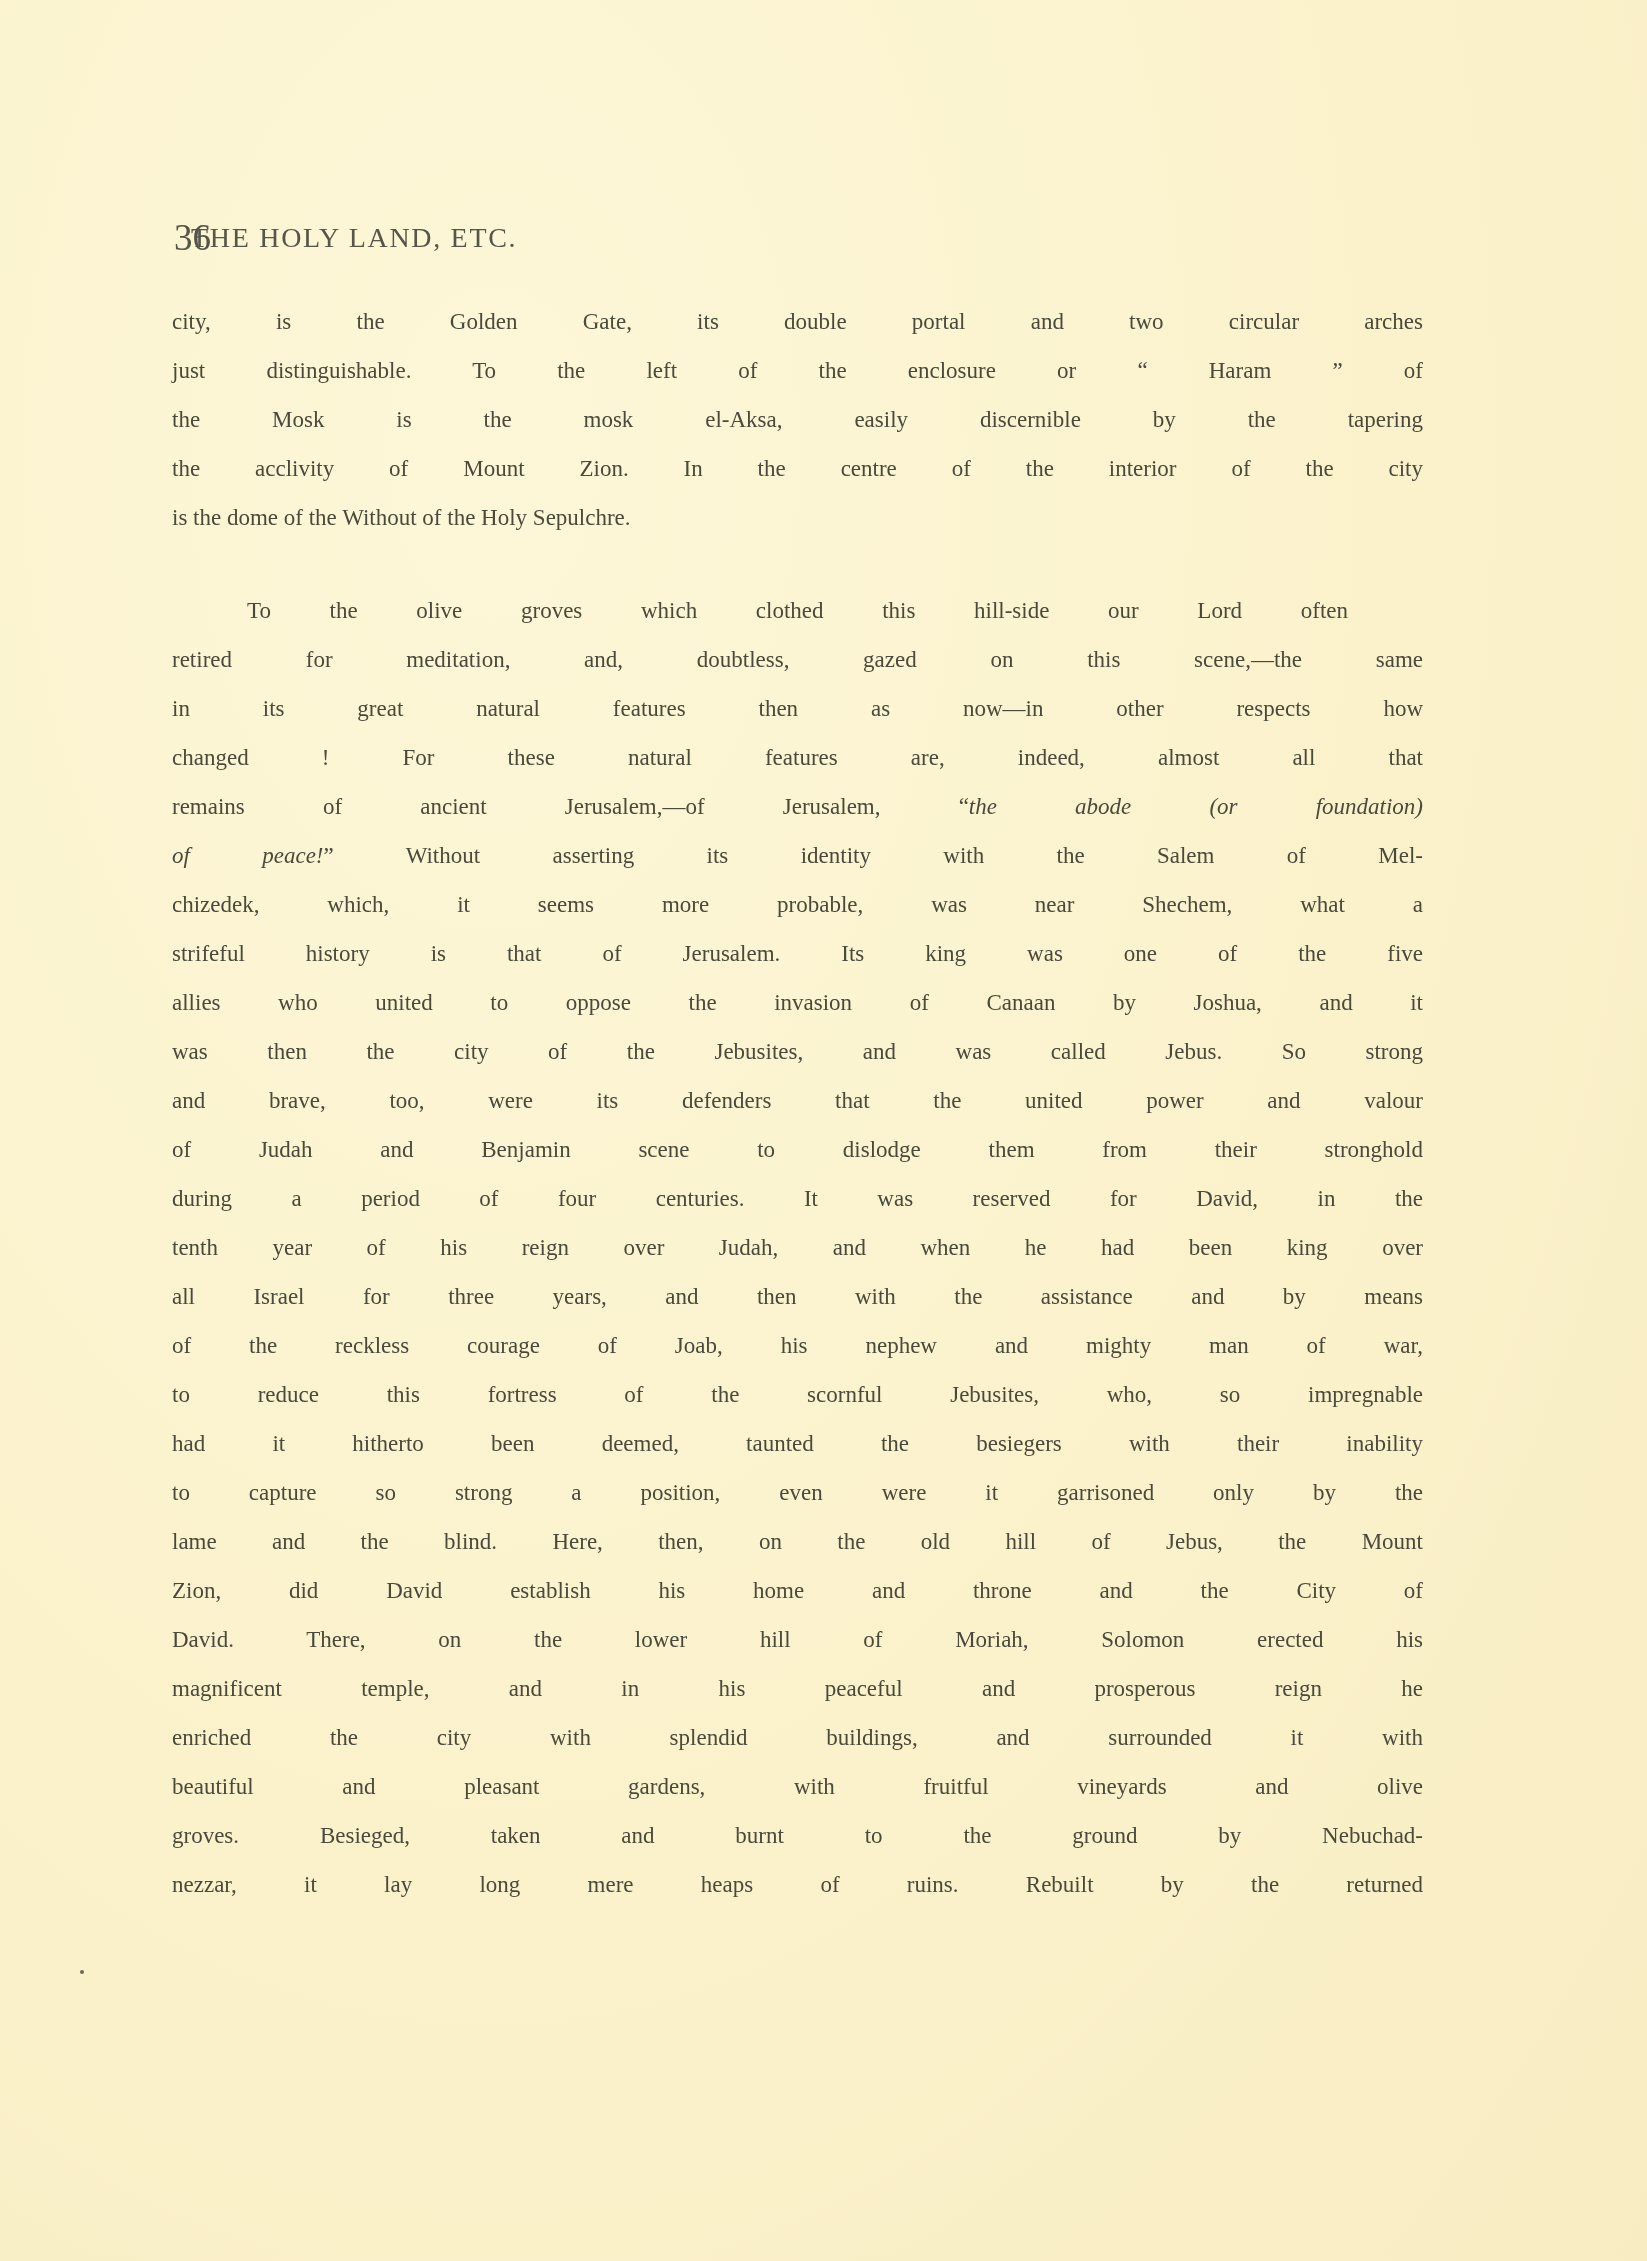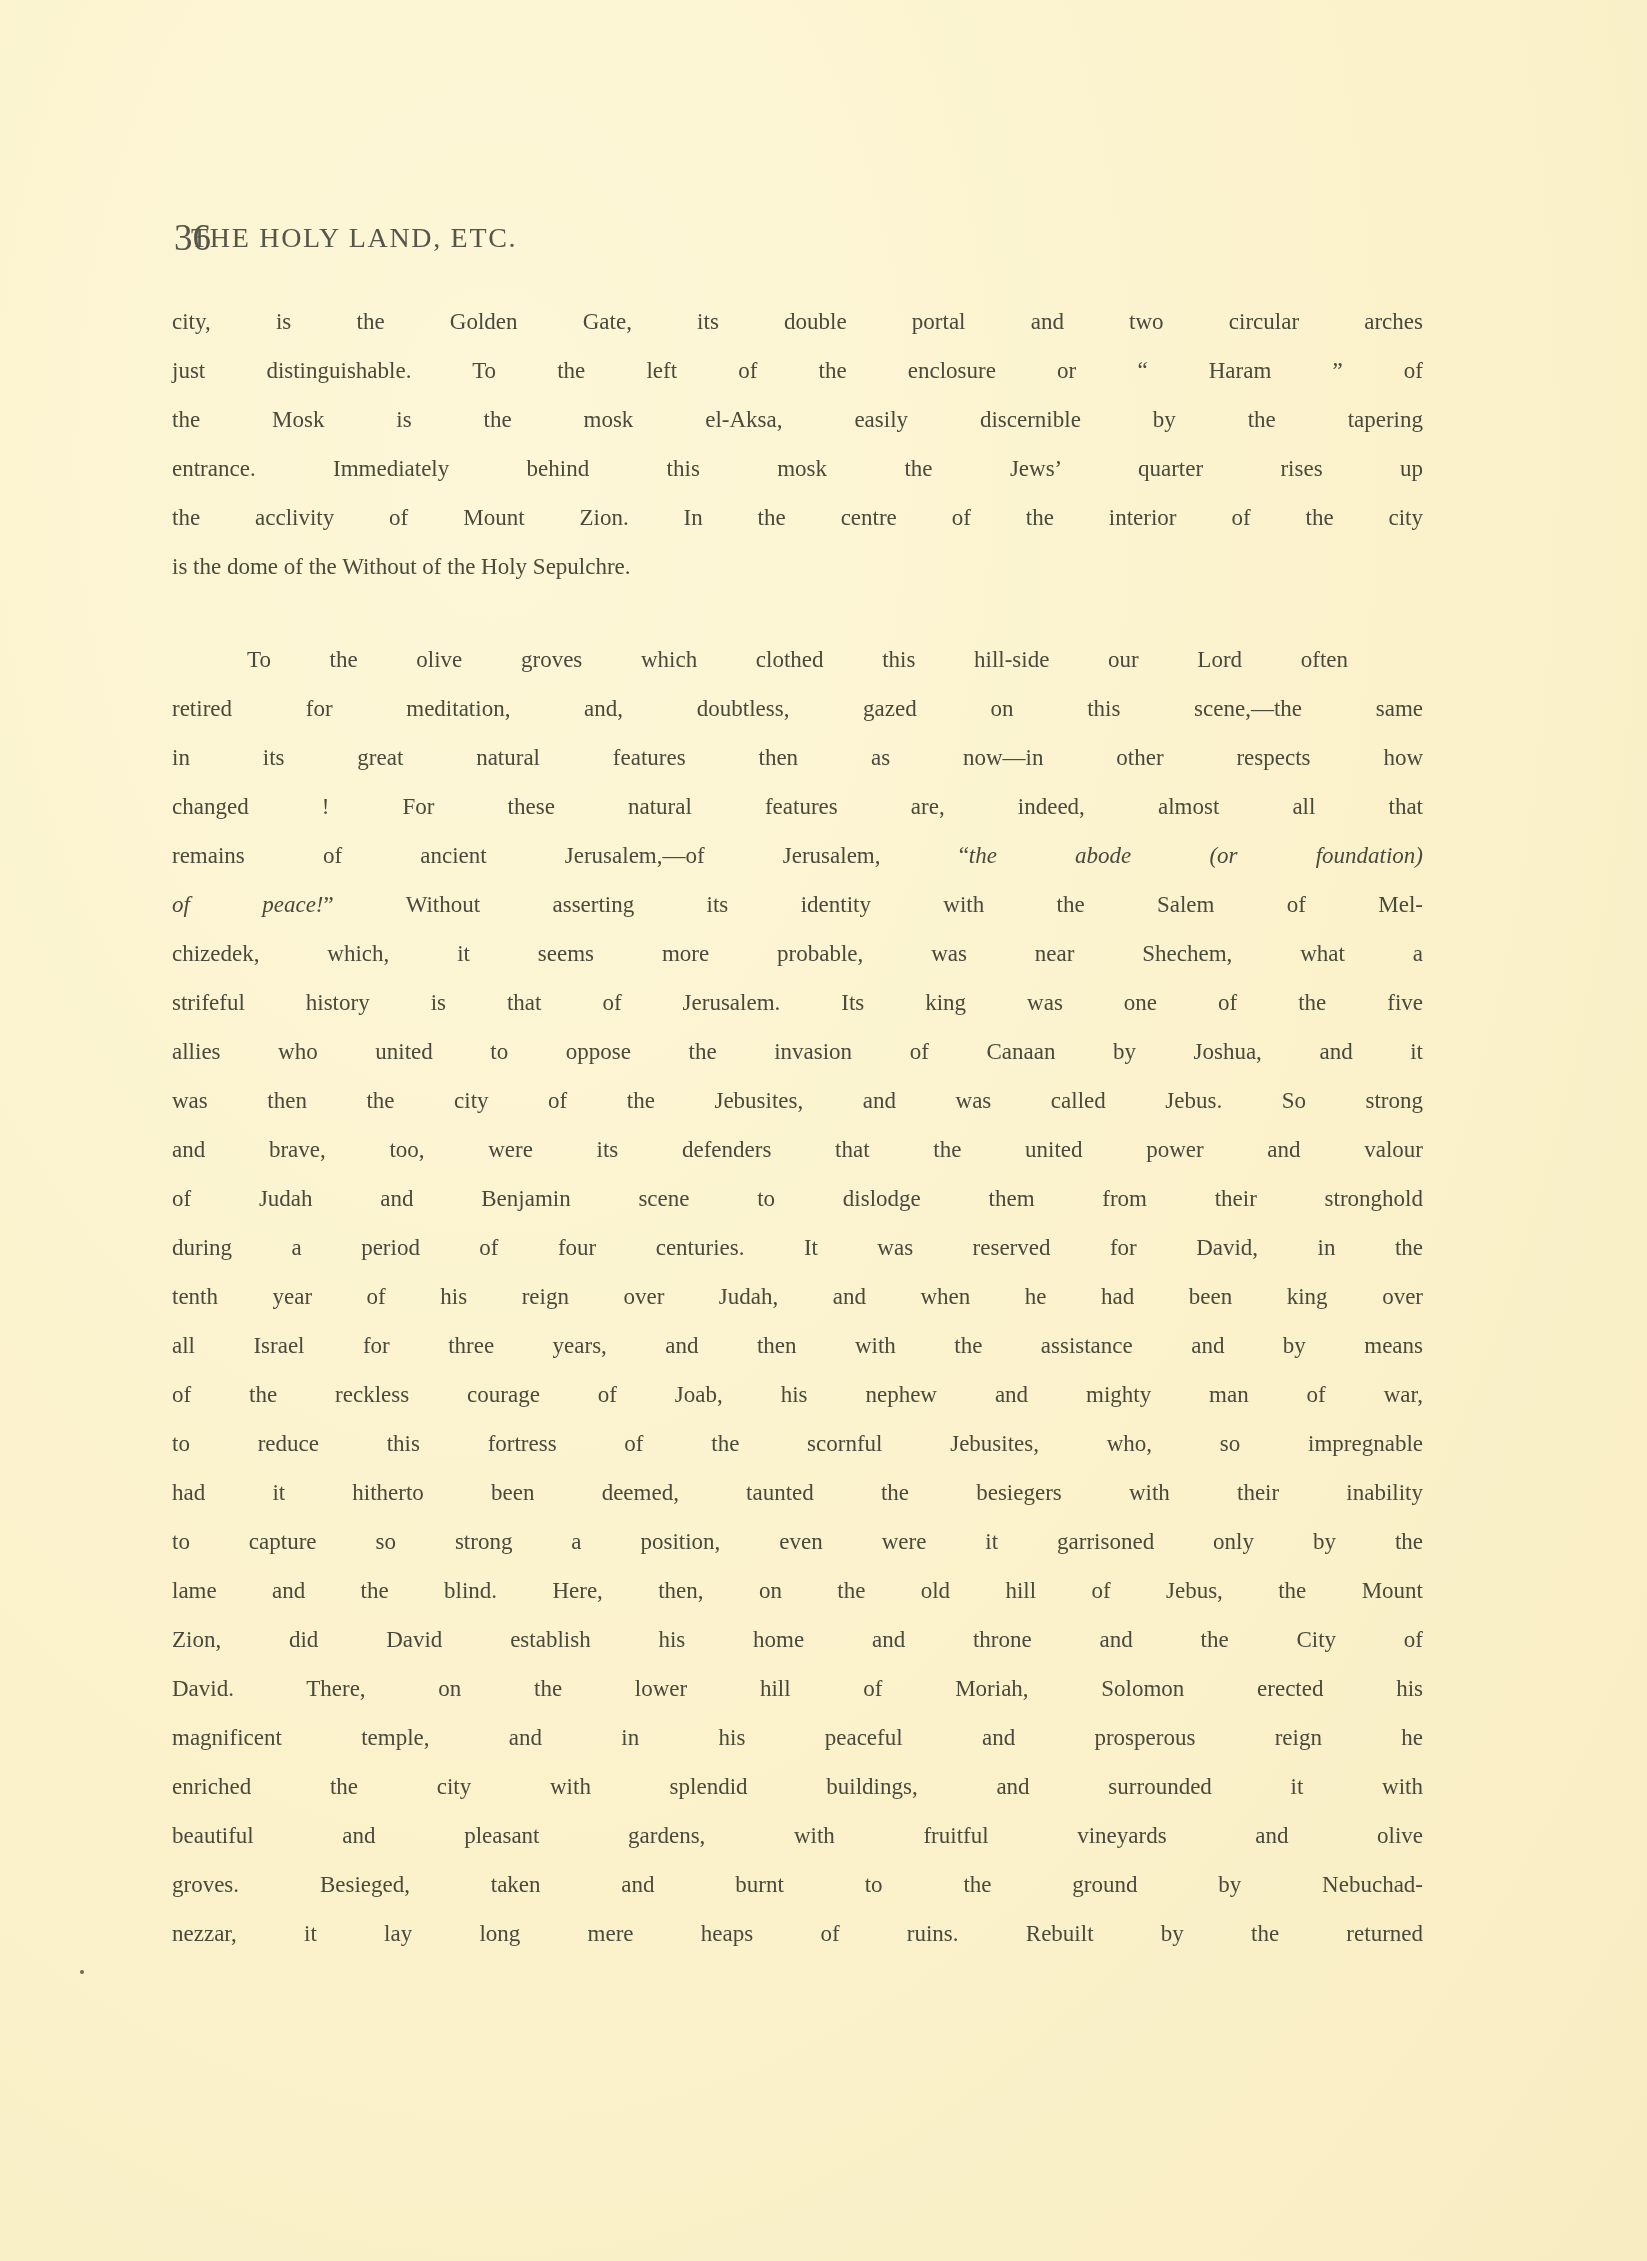--- a/index.html
+++ b/index.html
@@ -106,21 +106,20 @@
 
   <div class="running-head">
     <span class="page-number">36</span>
     <div class="running-title">THE HOLY LAND, ETC.</div>
   </div>
 
   <div class="body-text" id="body-text">
       <div class="line"><span class="line-inner"><span class="seg">city, is the Golden Gate, its double portal and two circular arches</span></span></div>
       <div class="line"><span class="line-inner"><span class="seg">just distinguishable.  To the left of the enclosure or “ Haram ” of</span></span></div>
       <div class="line"><span class="line-inner"><span class="seg">the Mosk is the mosk el-Aksa, easily discernible by the tapering</span></span></div>
-      <div class="line"><span class="line-inner"><span class="seg">entrance.  Immediately behind this mosk the Jews’ quarter rises up</span></span></div>
       <div class="line"><span class="line-inner"><span class="seg">the acclivity of Mount Zion.  In the centre of the interior of the city</span></span></div>
       <div class="line last"><span class="line-inner"><span class="seg">is the dome of the Without of the Holy Sepulchre.</span></span></div>
       <div class="line indent"><span class="line-inner"><span class="seg">To the olive groves which clothed this hill-side our Lord often</span></span></div>
       <div class="line"><span class="line-inner"><span class="seg">retired for meditation, and, doubtless, gazed on this scene,—the same</span></span></div>
       <div class="line"><span class="line-inner"><span class="seg">in its great natural features then as now—in other respects how</span></span></div>
       <div class="line"><span class="line-inner"><span class="seg">changed !  For these natural features are, indeed, almost all that</span></span></div>
       <div class="line"><span class="line-inner"><span class="seg">remains of ancient Jerusalem,—of Jerusalem, “</span><span class="seg italic">the abode (or foundation)</span></span></div>
       <div class="line"><span class="line-inner"><span class="seg italic">of peace!</span><span class="seg">”  Without asserting its identity with the Salem of Mel-</span></span></div>
       <div class="line"><span class="line-inner"><span class="seg">chizedek, which, it seems more probable, was near Shechem, what a</span></span></div>
       <div class="line"><span class="line-inner"><span class="seg">strifeful history is that of Jerusalem.  Its king was one of the five</span></span></div>

